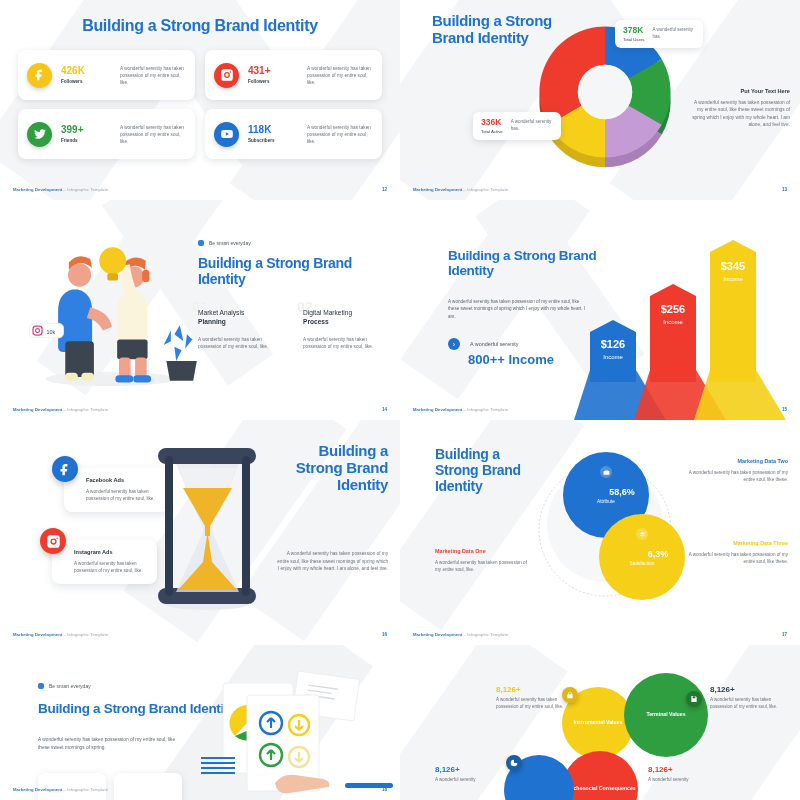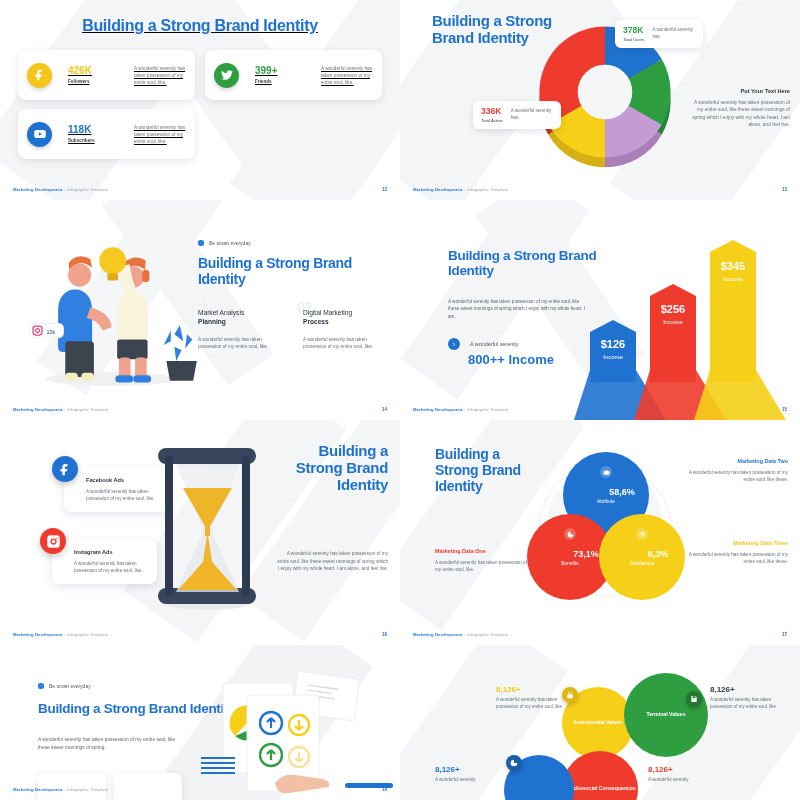--- a/index.html
+++ b/index.html
@@ -7,21 +7,20 @@
     width: 800px; height: 800px;
     background: #eceef0;
     font-family: "Liberation Sans", sans-serif;
     overflow: hidden;
   }
   .deck {
     width: 800px; height: 584px;
     display: grid;
     grid-template-columns: 400px 400px;
     grid-template-rows: 200px 220px 225px 155px;
-    text-decoration: underline;
   }
   .slide {
     position: relative;
     background: #ffffff;
     overflow: hidden;
   }
   
   .wm { position: absolute; background: #f4f5f6; z-index: 0; }
   .wm.a { width: 120px; height: 300px; transform: rotate(35deg); left: 55px; top: -90px; }
   .wm.b { width: 90px; height: 260px; transform: rotate(-35deg); left: 185px; top: -60px; }
@@ -46,21 +45,21 @@
   
   .s1 .h1 { font-size: 16px; text-align: center; padding-top: 17px; }
   .s1 .grid {
     margin: 15px 18px 0 18px;
     display: grid; grid-template-columns: 1fr 1fr;
     gap: 9px 10px;
   }
   .card {
     background: #fff; border-radius: 8px;
     box-shadow: 0 2px 7px rgba(40,55,80,.13);
-    padding: 9px 9px; display: flex; align-items: center; gap: 16px;
+    padding: 9px 9px; display: flex; align-items: center; gap: 9px;
     height: 50px;
   }
   .ic {
     width: 25px; height: 25px; border-radius: 50%;
     display: flex; align-items: center; justify-content: center;
     color: #fff; flex: 0 0 auto;
     box-shadow: 0 2px 4px rgba(0,0,0,.18);
   }
   .ic svg { width: 14px; height: 14px; fill: #fff; }
   .statblk { width: 50px; flex: 0 0 auto; }
@@ -179,20 +178,32 @@
                 <path d="M15 3h-3a5 5 0 0 0-5 5v3H4v4h3v6h4v-6h3l1-4h-4V8a1 1 0 0 1 1-1h3z"></path>
               </svg>
           </div>
           <div class="statblk">
             <div class="statnum" style="color:#f5c518">426K</div>
             <div class="statlbl">Followers</div>
           </div>
           <div class="carddesc">A wonderful serenity has taken possession of my entire soul, like.</div>
         </div>
 
+        <div class="card">
+          <div class="ic" style="background:#ef3b2d">
+            <svg viewBox="0 0 24 24">
+                <path d="M7 2h10a5 5 0 0 1 5 5v10a5 5 0 0 1-5 5H7a5 5 0 0 1-5-5V7a5 5 0 0 1 5-5zm5 5a5 5 0 1 0 0 10 5 5 0 0 0 0-10zm0 2.2a2.8 2.8 0 1 1 0 5.6 2.8 2.8 0 0 1 0-5.6zM17.8 5.6a1.2 1.2 0 1 0 0 2.4 1.2 1.2 0 0 0 0-2.4z"></path>
+              </svg>
+          </div>
+          <div class="statblk">
+            <div class="statnum" style="color:#ef3b2d">431+</div>
+            <div class="statlbl">Followers</div>
+          </div>
+          <div class="carddesc">A wonderful serenity has taken possession of my entire soul, like.</div>
+        </div>
 
         <div class="card">
           <div class="ic" style="background:#2f9e41">
             <svg viewBox="0 0 24 24">
                 <path d="M22 5.8a8 8 0 0 1-2.4.7 4 4 0 0 0 1.8-2.2 8 8 0 0 1-2.6 1A4.1 4.1 0 0 0 11.7 9 11.6 11.6 0 0 1 3.2 4.6a4.1 4.1 0 0 0 1.3 5.5 4 4 0 0 1-1.9-.5v.1a4.1 4.1 0 0 0 3.3 4 4.1 4.1 0 0 1-1.9.1 4.1 4.1 0 0 0 3.8 2.9A8.3 8.3 0 0 1 2 18.4a11.6 11.6 0 0 0 6.3 1.8c7.5 0 11.7-6.3 11.7-11.7v-.5A8.3 8.3 0 0 0 22 5.8z"></path>
               </svg>
           </div>
           <div class="statblk">
             <div class="statnum" style="color:#2f9e41">399+</div>
             <div class="statlbl">Friends</div>
@@ -250,21 +261,21 @@
       </div>
 
       <div class="callout" style="left:215px; top:20px;">
         <div>
           <div class="cnum" style="color:#2f9e41">378K</div>
           <div class="clbl">Total Users</div>
         </div>
         <div class="ctxt">A wonderful serenity has.</div>
       </div>
 
-      <div class="callout" style="left:73px; top:101px;">
+      <div class="callout" style="left:73px; top:112px;">
         <div>
           <div class="cnum" style="color:#ef3b2d">336K</div>
           <div class="clbl">Total Active</div>
         </div>
         <div class="ctxt">A wonderful serenity has.</div>
       </div>
 
       <div class="righttxt">
         <h4>Put Your Text Here</h4>
         <p>A wonderful serenity has taken possession of my entire soul, like these sweet mornings of spring which I enjoy with my whole heart. I am alone, and feel tive.</p>
@@ -445,29 +456,20 @@
           <circle cx="80" cy="82" r="58" fill="#f6f7f8"></circle>
         </svg>
         <div class="vcirc" style="left:38px; top:10px; width:86px; height:86px; background:#1f72d0;">
           <span class="vbadge">
             <svg viewBox="0 0 24 24">
                 <path d="M9 4h6a2 2 0 0 1 2 2v1h3a2 2 0 0 1 2 2v9a2 2 0 0 1-2 2H4a2 2 0 0 1-2-2V9a2 2 0 0 1 2-2h3V6a2 2 0 0 1 2-2zm0 3h6V6H9z"></path>
               </svg>
           </span>
           <span class="vnum">58,6%</span>
           <span class="vlbl">Attribute</span>
-        </div>
-        <div class="vcirc" style="left:2px; top:72px; width:86px; height:86px; background:#ef3b2d;">
-          <span class="vbadge">
-            <svg viewBox="0 0 24 24">
-                <path d="M12 2a10 10 0 1 0 10 10h-10z"></path>
-              </svg>
-          </span>
-          <span class="vnum">73,1%</span>
-          <span class="vlbl">Benefits</span>
         </div>
         <div class="vcirc" style="left:74px; top:72px; width:86px; height:86px; background:#f5cf18;">
           <span class="vbadge">
             <svg viewBox="0 0 24 24">
                 <path d="M12 3l9 5-9 5-9-5zM3 12l9 5 9-5 2 1-11 6-11-6z"></path>
               </svg>
           </span>
           <span class="vnum">6,3%</span>
           <span class="vlbl">Satisfaction</span>
         </div>

